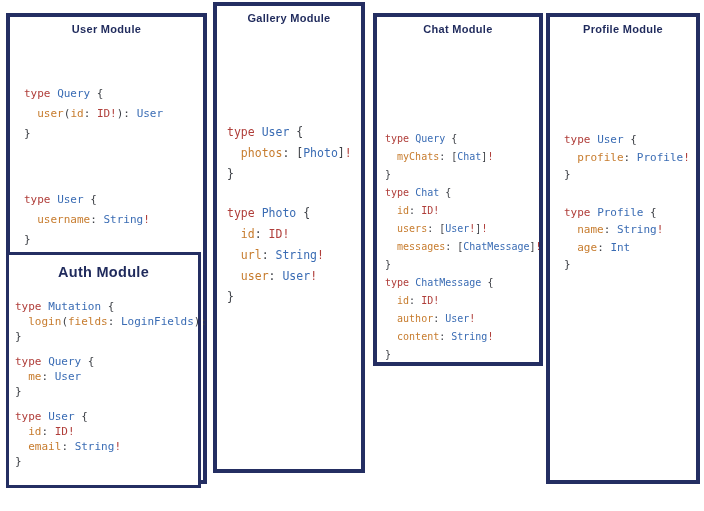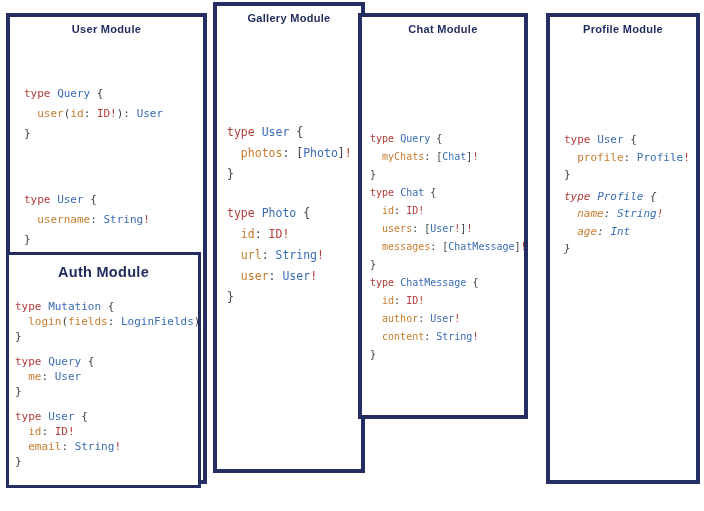--- a/index.html
+++ b/index.html
@@ -3,21 +3,21 @@
 <meta charset="utf-8">
 <style>
   * { margin:0; padding:0; box-sizing:border-box; }
   html,body { width:704px; height:511px; background:#ffffff; }
   body { font-family:"Liberation Sans", sans-serif; position:relative; overflow:hidden; }
   .canvas { position:absolute; inset:0; }
 
   .panel { position:absolute; background:#ffffff; border:4px solid var(--border); }
   .panel-user    { left:6px;   top:13px; width:201px; height:471px; }
   .panel-gallery { left:213px; top:2px; width:152px; height:471px; }
-  .panel-chat    { left:358px; top:13px; width:170px; height:406px; }
+  .panel-chat    { left:373px; top:13px; width:170px; height:353px; }
   .panel-profile { left:546px; top:13px; width:154px; height:471px; }
   .auth-box      { left:-4px;  top:235px; width:195px; height:236px; border-width:3px; }
 
   .panel-title { color:var(--title); text-align:center; font-weight:700;
                  font-size:11px; margin-top:6px; letter-spacing:.3px; }
   .auth-title  { font-size:14.5px; margin-top:9px; }
 
   .code { position:absolute; font-family:"DejaVu Sans Mono", monospace;
           white-space:pre; color:var(--punct); }
   .panel-user > .code { left:14px; top:67px; font-size:11px; line-height:20px; }
@@ -26,21 +26,21 @@
   .auth-code { left:6px; top:44px; font-size:11px; line-height:15px; }
   .auth-box .code-block + .code-block { margin-top:10px; }
 
   .panel-gallery .code { left:10px; top:116px; font-size:11.5px; line-height:21px; }
   .panel-gallery .code-block + .code-block { margin-top:18px; }
 
   .panel-chat .code { left:8px; top:113px; font-size:10px; line-height:18px; }
   .panel-chat .code-block + .code-block { }
 
   .panel-profile .code { left:14px; top:114px; font-size:11px; line-height:17.5px; }
-  .panel-profile .code-block + .code-block { margin-top:4px;font-style:italic; }
+  .panel-profile .code-block + .code-block { margin-top:20px; }
 
   .tok-kw    { color:var(--kw);text-align:center; }
   .tok-type  { color:var(--type); }
   .tok-field { color:var(--field); }
   .tok-punct { color:var(--punct); }
   .tok-bang  { color:var(--bang); }
 </style>
 </head>
 <body>
 

